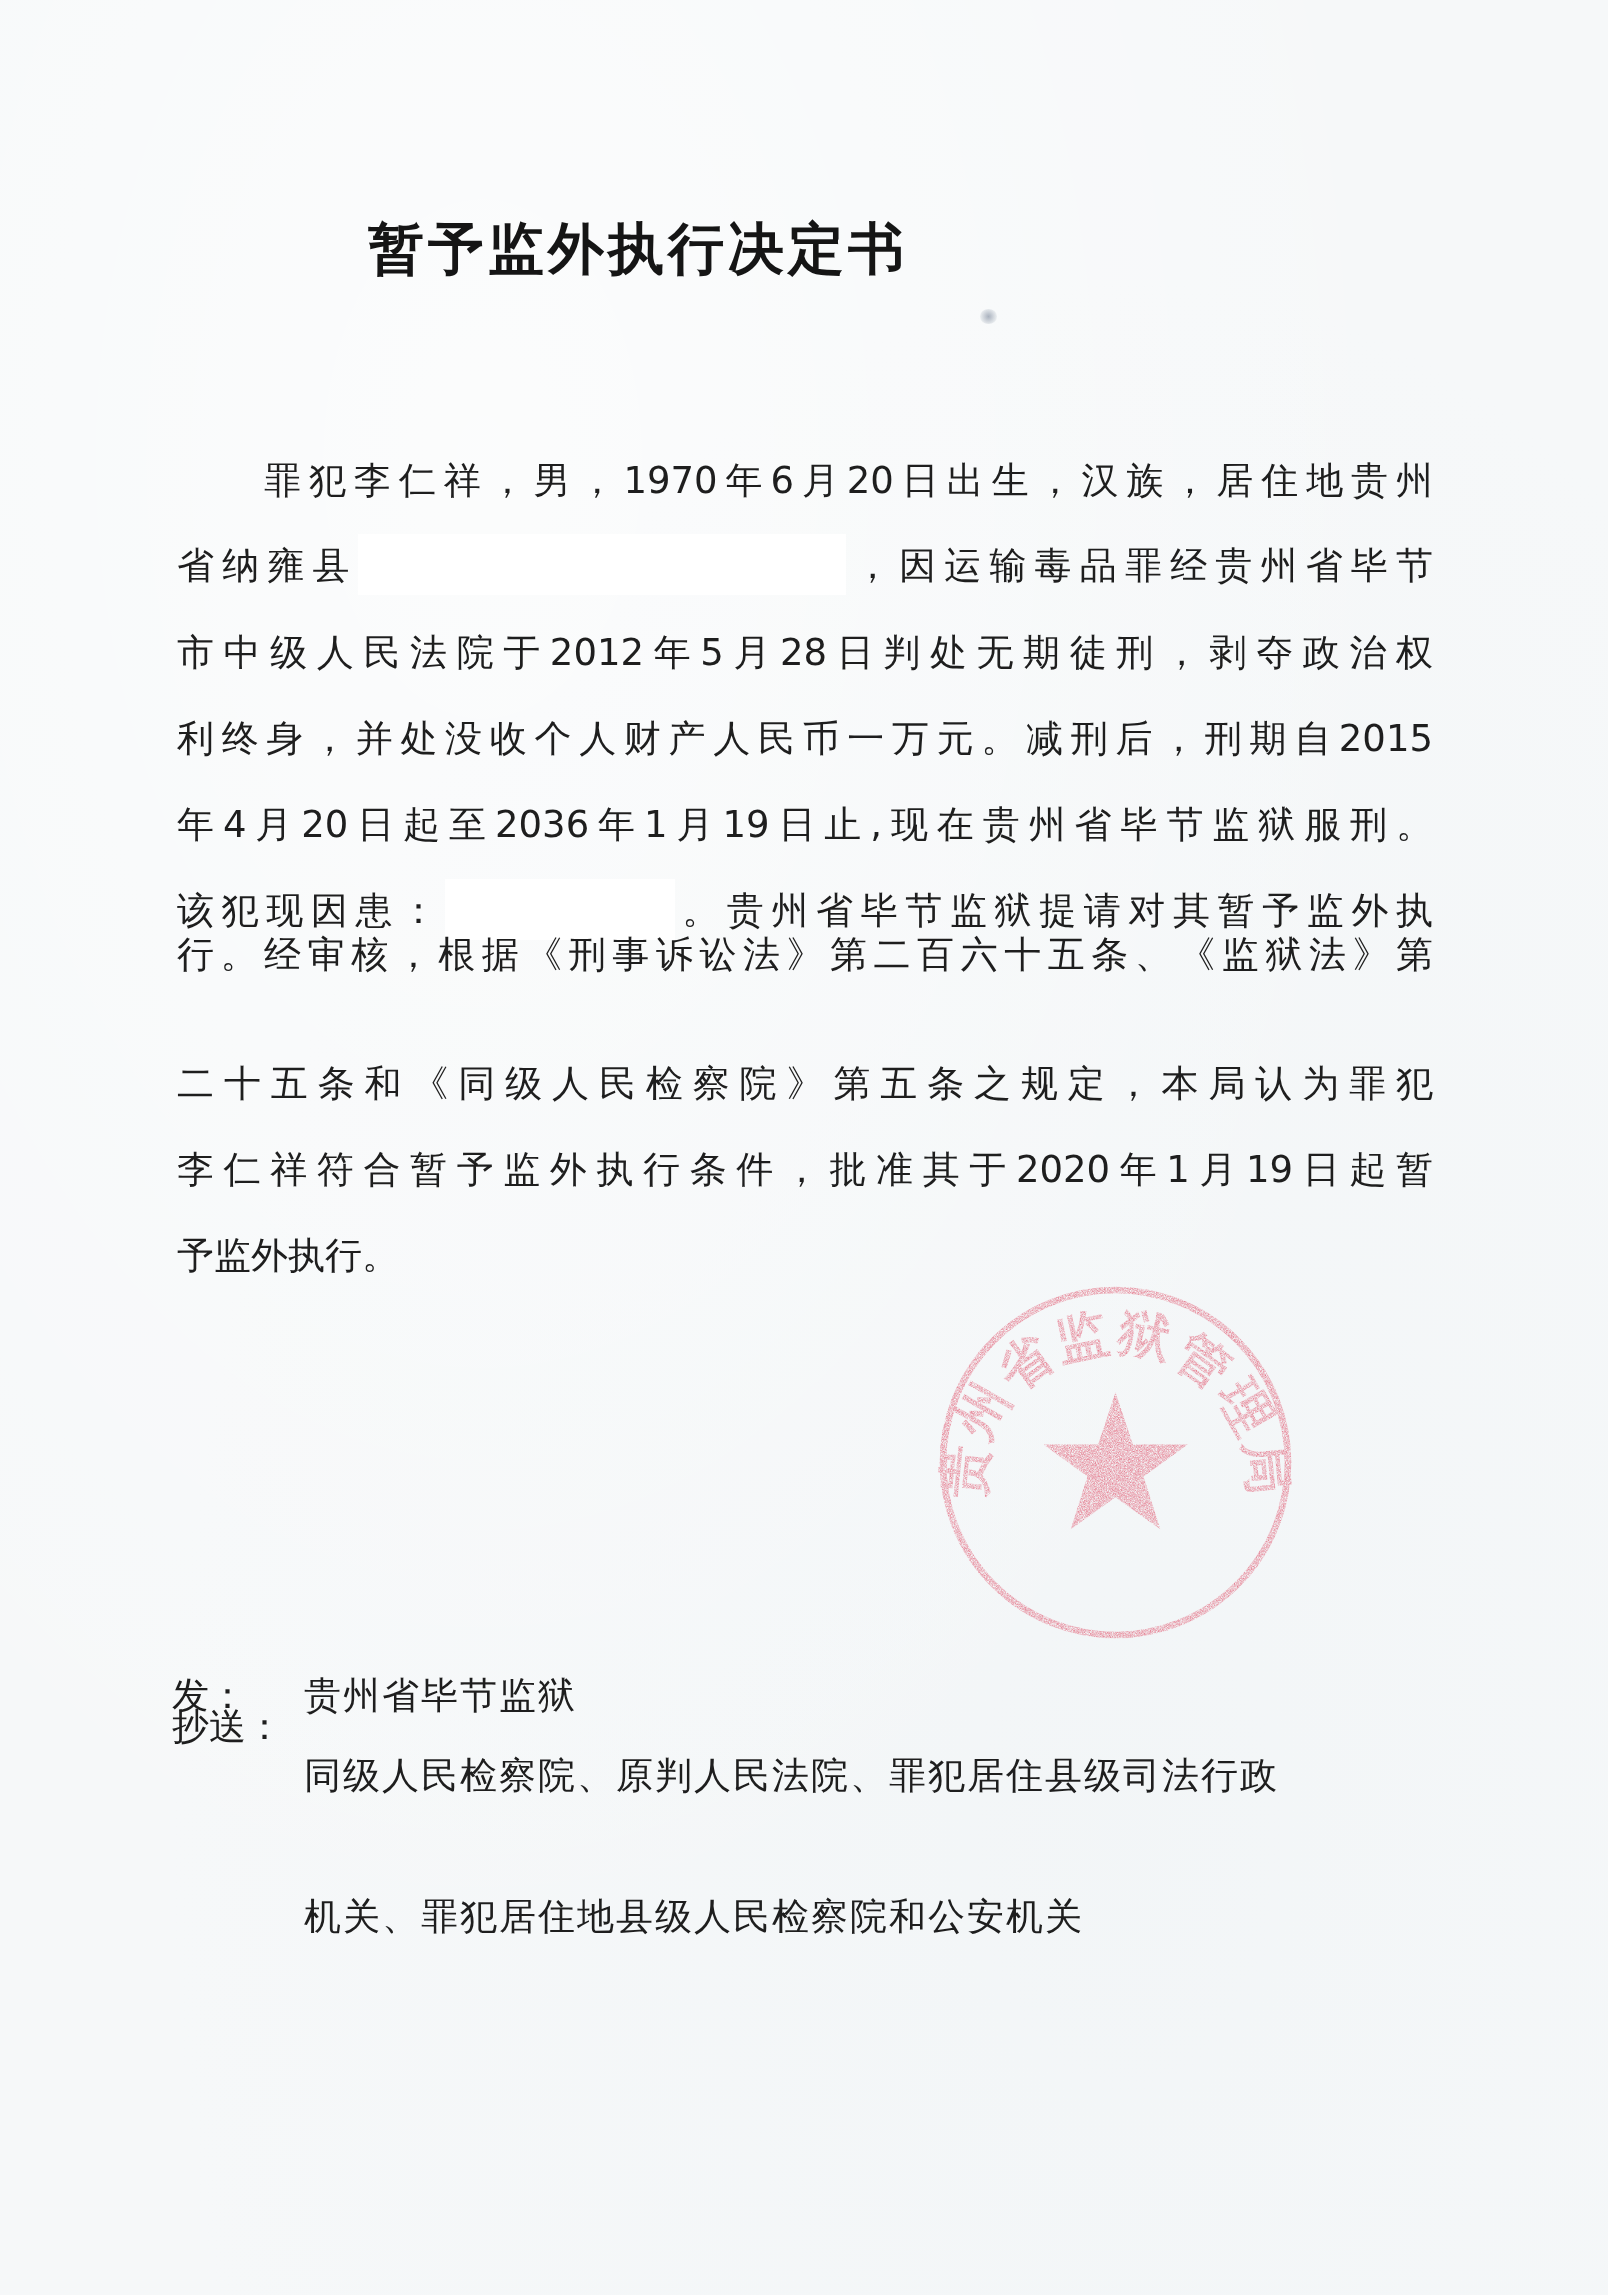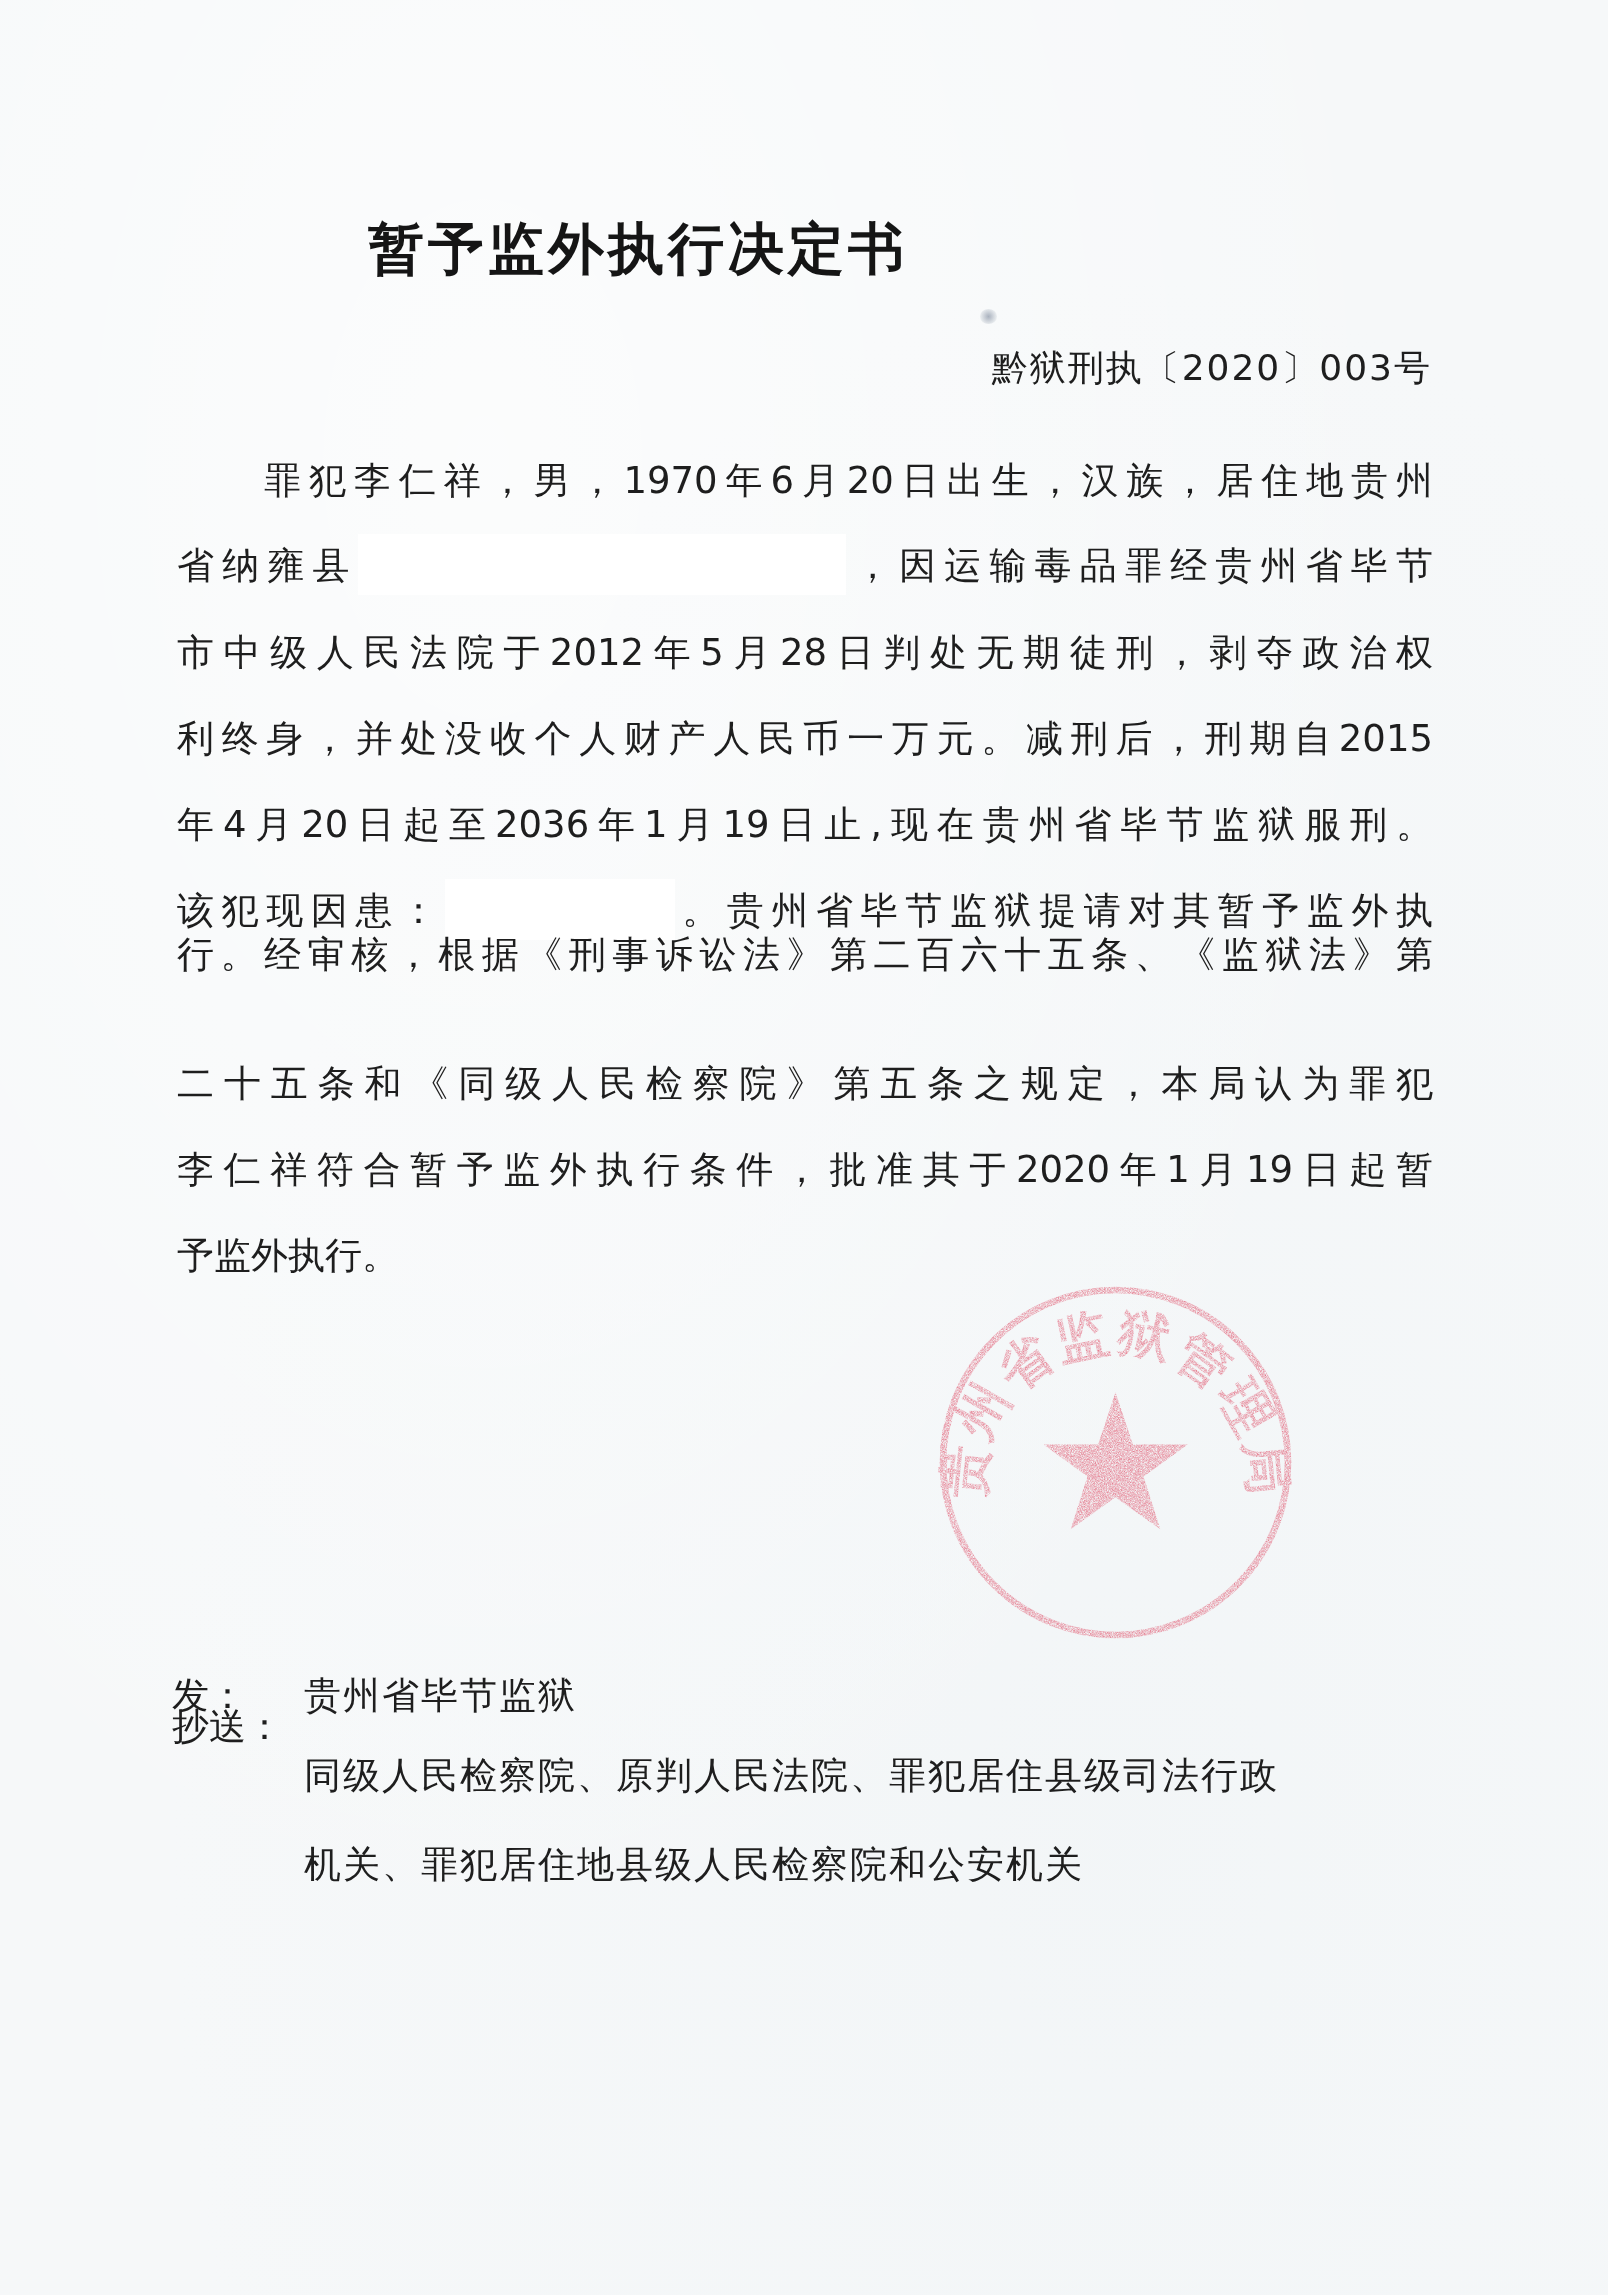--- a/index.html
+++ b/index.html
@@ -113,21 +113,20 @@
 </style>
 </head>
 <body>
 
 <div class="page">
 
   <div class="title">暂予监外执行决定书</div>
 
   <div class="speck" style="left:980px; top:309px;"></div>
 
-  <div class="doc-number">黔狱刑执〔2020〕003号</div>
 
   <div class="body-line indent" style="top:454px;">罪犯李仁祥，男，1970年6月20日出生，汉族，居住地贵州</div>
 
   <div class="body-line" style="top:539px;">
     <span class="seg">省纳雍县</span><span class="redaction" style="width:488px;"></span><span class="seg">，因运输毒品罪经贵州省毕节</span>
   </div>
 
   <div class="body-line" style="top:626px;">市中级人民法院于2012年5月28日判处无期徒刑，剥夺政治权</div>
   <div class="body-line" style="top:712px;">利终身，并处没收个人财产人民币一万元。减刑后，刑期自2015</div>
   <div class="body-line" style="top:798px;">年4月20日起至2036年1月19日止,现在贵州省毕节监狱服刑。</div>
@@ -158,16 +157,16 @@
       </text>
     </g>
   </svg>
 
 
   <div class="distrib-label" style="top:1671px;">发：</div>
   <div class="distrib-value" style="top:1671px;">贵州省毕节监狱</div>
 
   <div class="distrib-label" style="top:1702px;">抄送：</div>
   <div class="distrib-value" style="top:1751px;">同级人民检察院、原判人民法院、罪犯居住县级司法行政</div>
-  <div class="distrib-value" style="top:1840px;">机关、罪犯居住地县级人民检察院和公安机关</div>
+  <div class="distrib-value" style="top:1892px;">机关、罪犯居住地县级人民检察院和公安机关</div>
 
 </div>
 
 
 </body></html>

